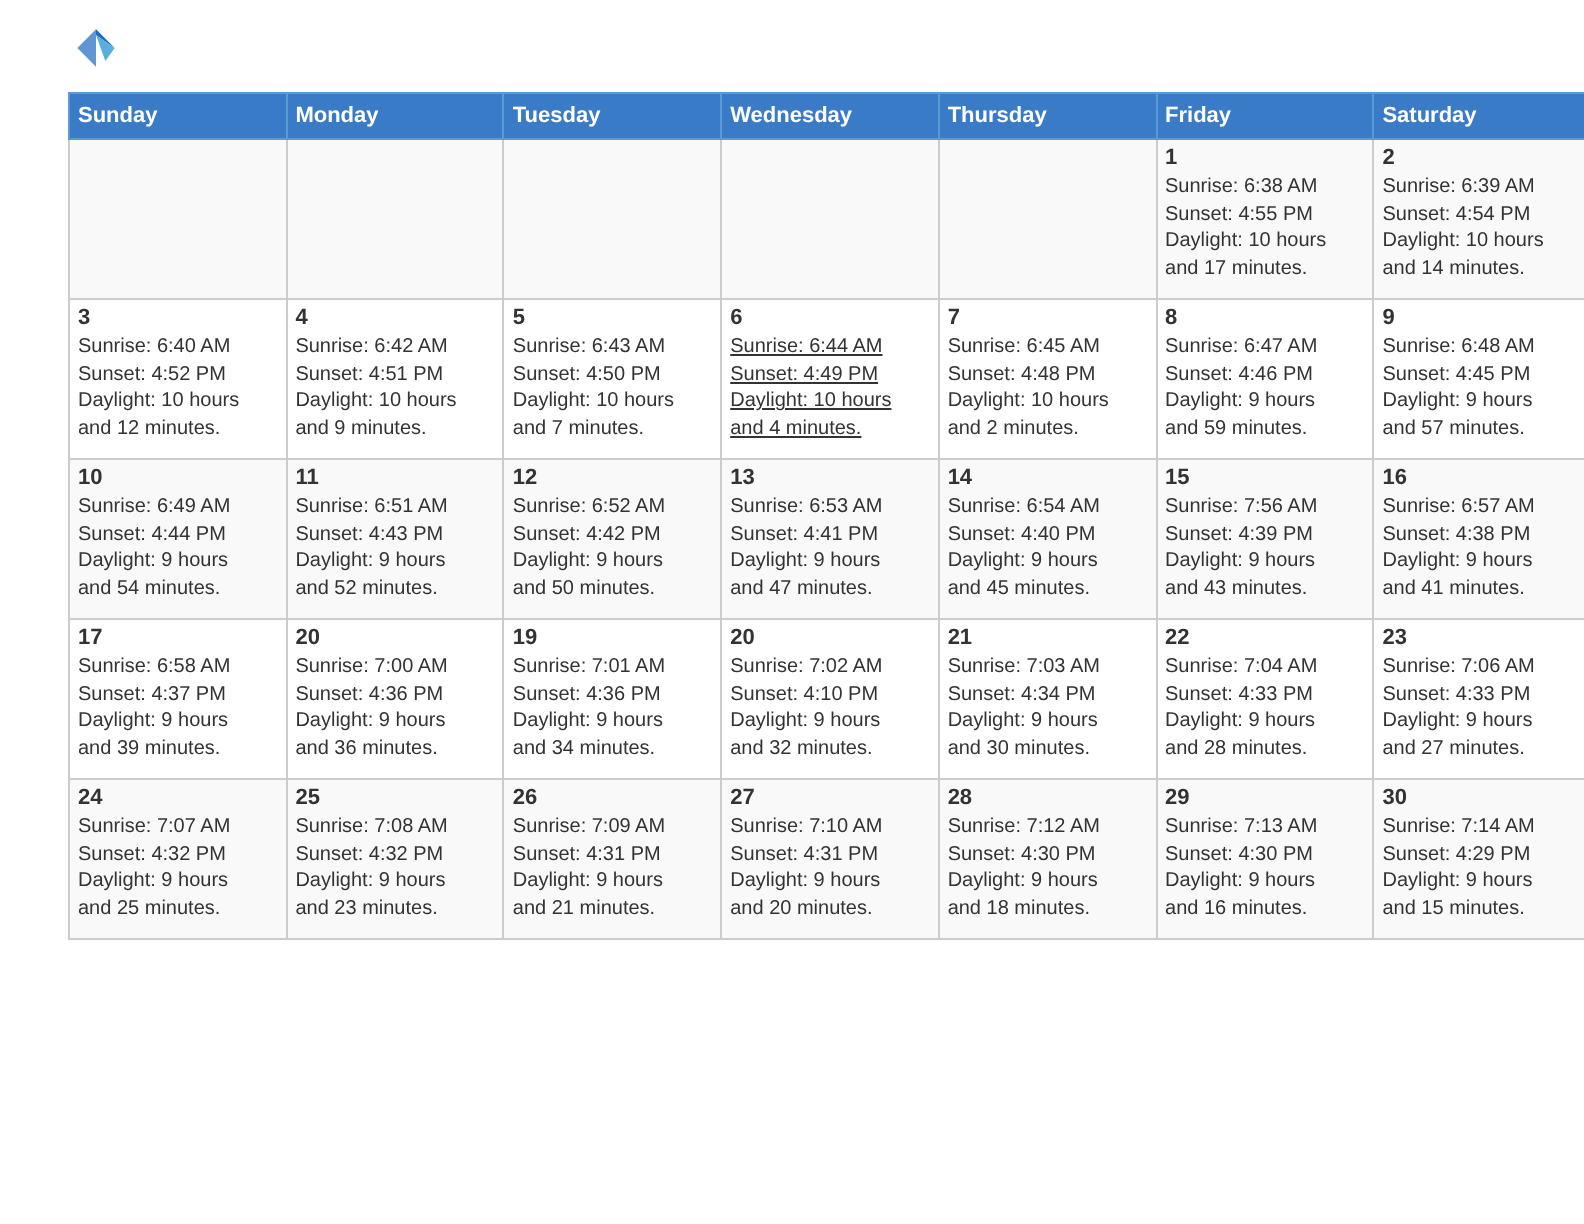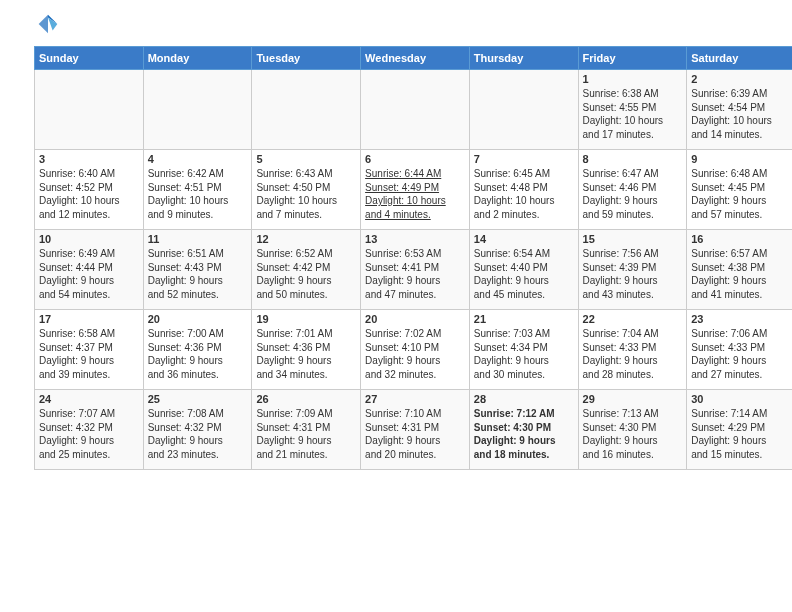--- a/index.html
+++ b/index.html
@@ -335,21 +335,21 @@
           </td>
           <td>
             <span class="day-num">27</span>
             <div class="day-info" style="white-space: pre-line;">Sunrise: 7:10 AM
 Sunset: 4:31 PM
 Daylight: 9 hours
 and 20 minutes.</div>
           </td>
           <td>
             <span class="day-num">28</span>
-            <div class="day-info" style="white-space: pre-line; font-weight: bold;">Sunrise: 7:12 AM
+            <div class="day-info" style="white-space: pre-line;">Sunrise: 7:12 AM
 Sunset: 4:30 PM
 Daylight: 9 hours
 and 18 minutes.</div>
           </td>
           <td>
             <span class="day-num">29</span>
             <div class="day-info" style="white-space: pre-line;">Sunrise: 7:13 AM
 Sunset: 4:30 PM
 Daylight: 9 hours
 and 16 minutes.</div>

